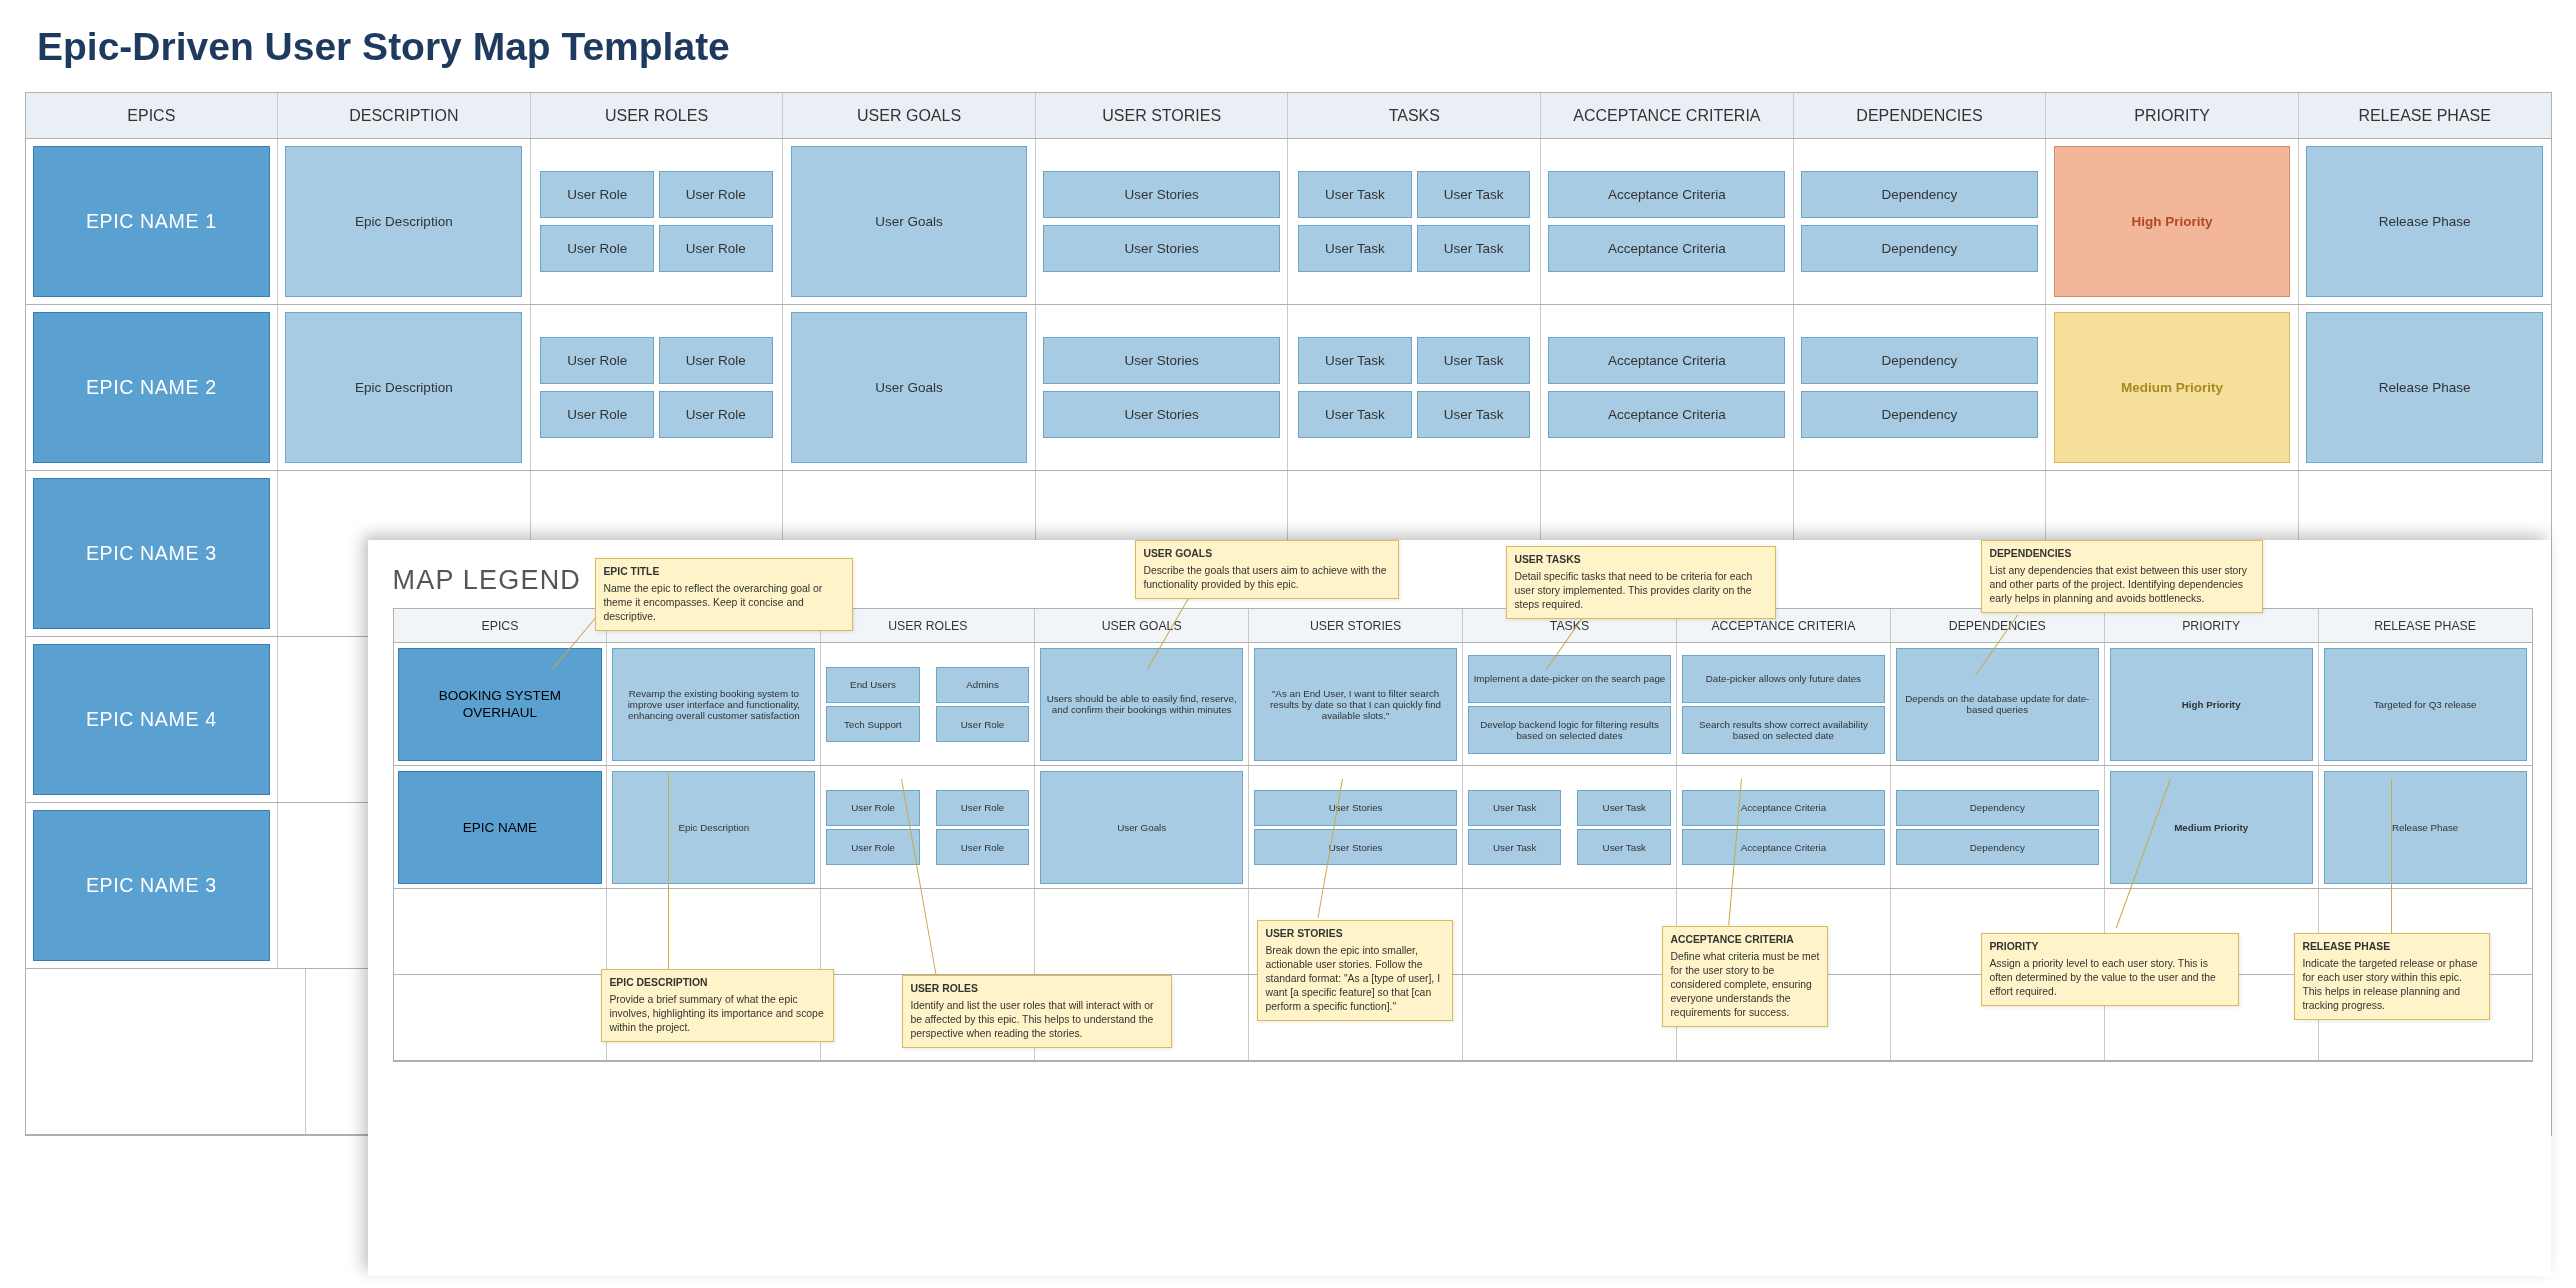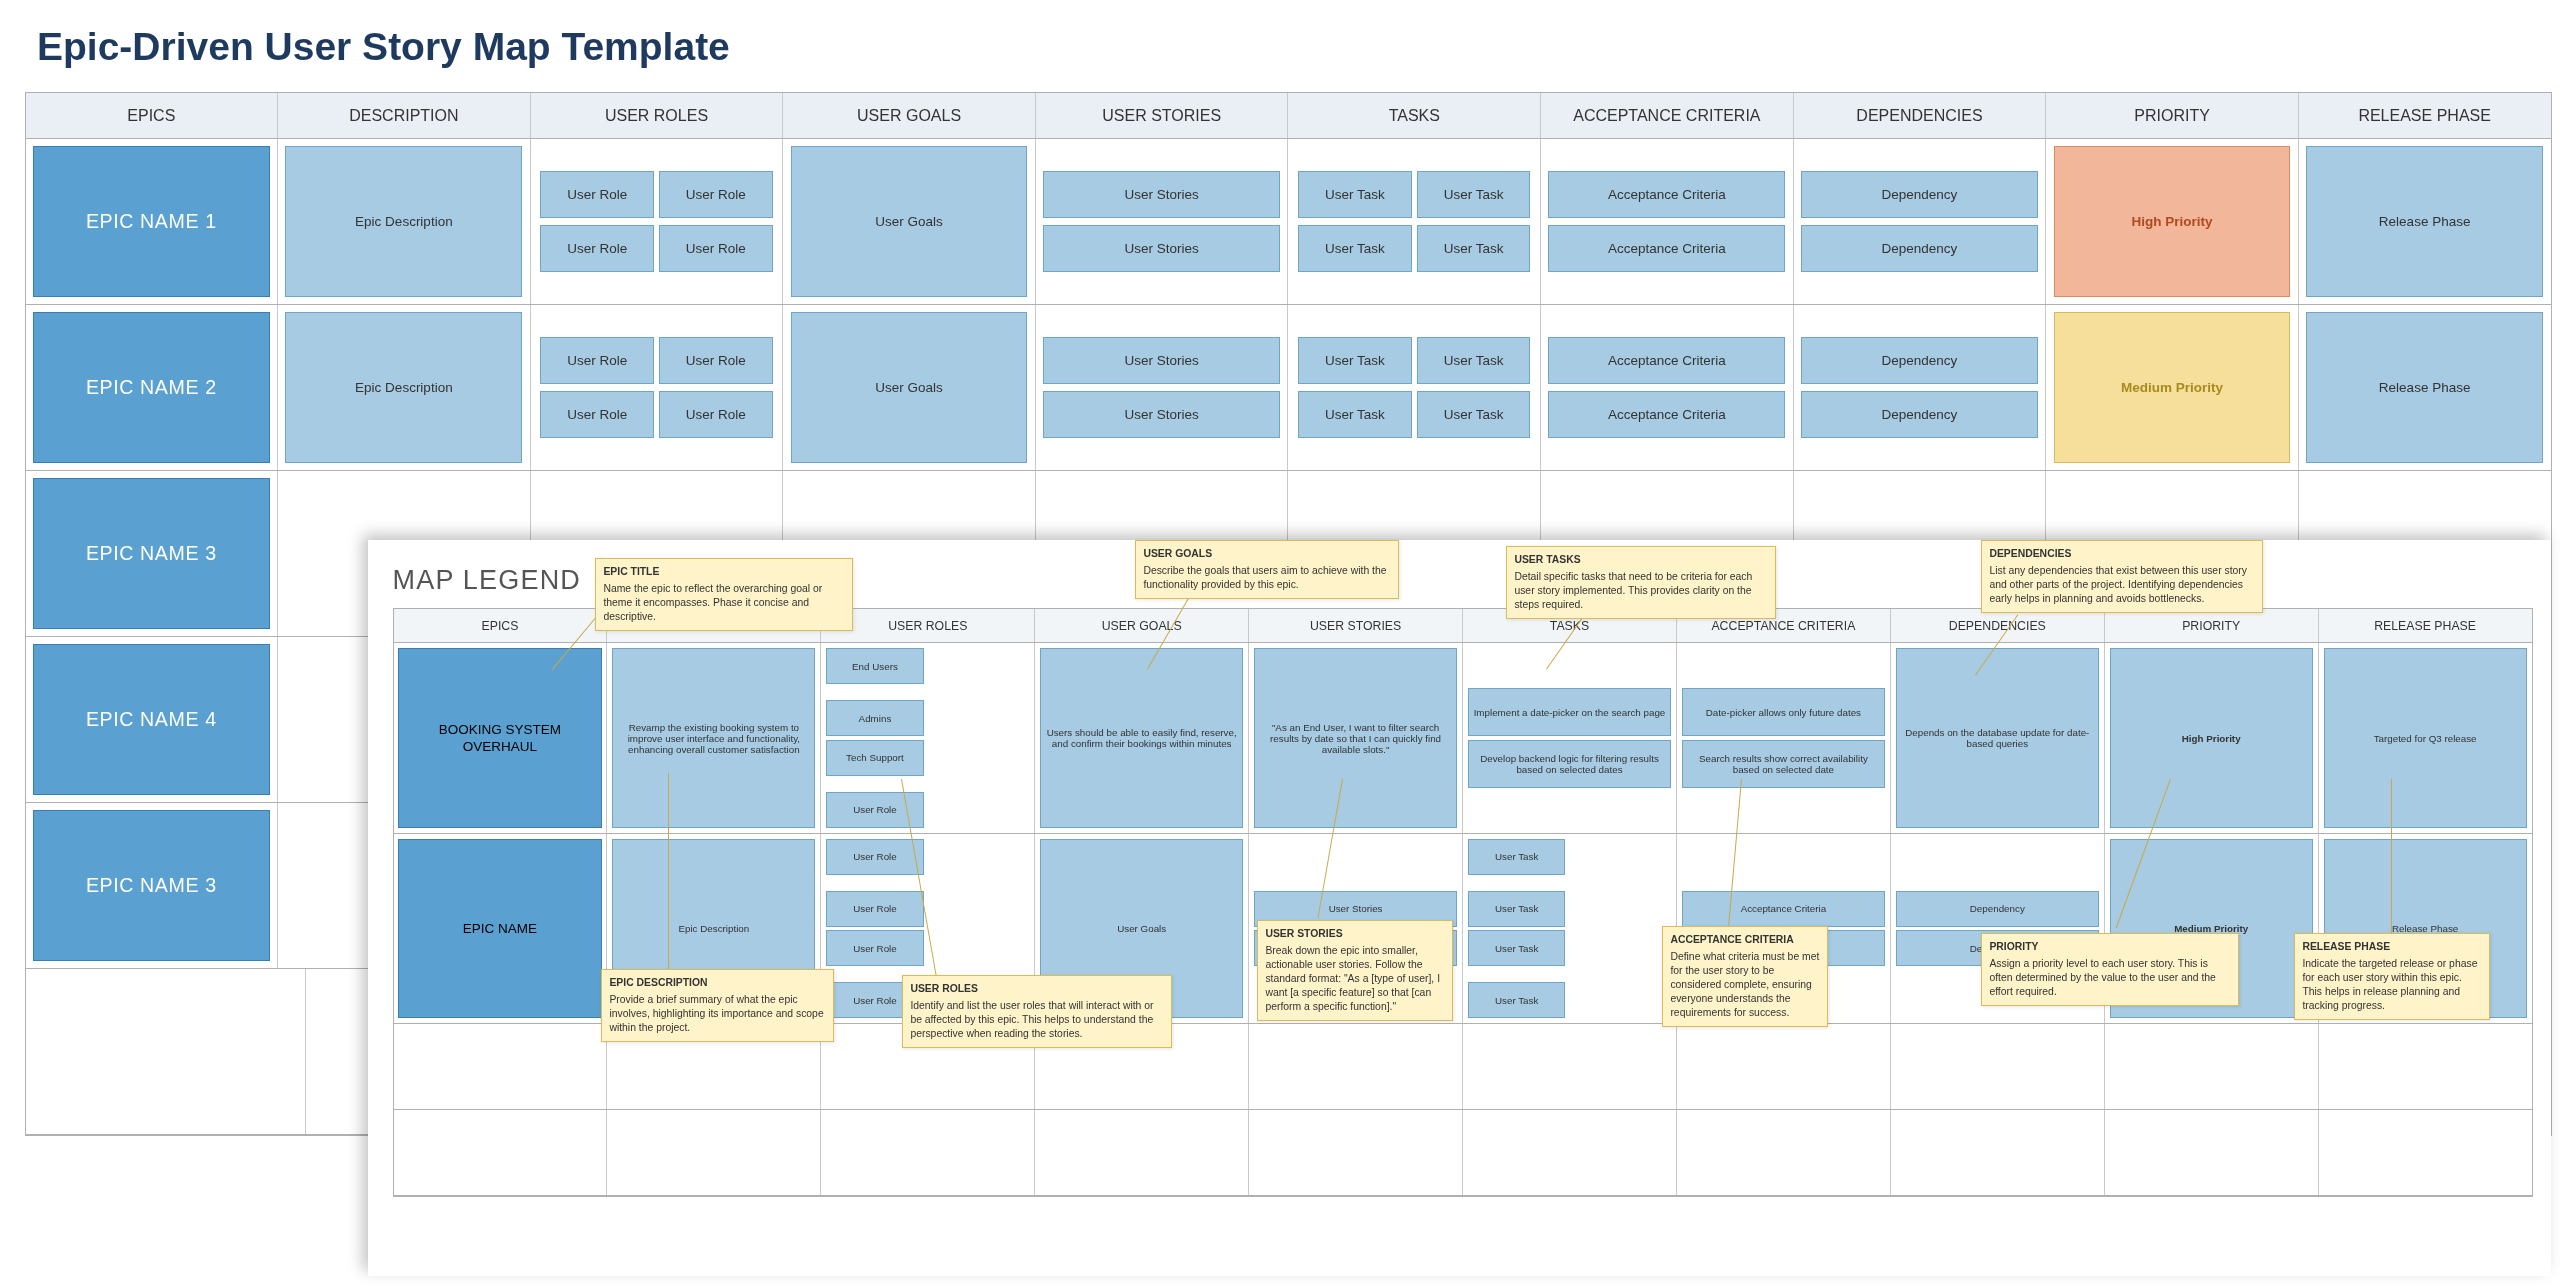--- a/index.html
+++ b/index.html
@@ -146,21 +146,21 @@
     align-items: center;
     justify-content: center;
     text-align: center;
     font-size: 9.8px;
     color: #333;
     padding: 3.7px;
   }
   .ov-box-wide-full { width: 100%; height: 100%; }
   .ov-box-wide { width: 100%; height: 36px; }
   .ov-box-small { width: 48%; height: 36px; }
-  .ov-pair { display: flex; width: 100%; gap: 16px; justify-content: center; flex-direction: column; }
+  .ov-pair { display: flex; width: 100%; gap: 16px; justify-content: center; }
   .ov-epic {
     width: 100%; height: 100%;
     background: #5aa0d0; border: 1.2px solid #3a7eb0;
     display: flex; align-items: center; justify-content: center;
     color: #000000; font-size: 13.5px; text-align: center; padding: 4.9px;
     line-height: 1.3;
   }
   .ov-placeholder-row { min-height: 86px; }
 
   
@@ -493,21 +493,21 @@
         <div class="ov-body-cell"></div>
         <div class="ov-body-cell"></div>
         <div class="ov-body-cell"></div>
         <div class="ov-body-cell"></div>
         <div class="ov-body-cell"></div>
     </div>
   </div>
 
   <div class="callout" style="left:227px; top:18.4px; width:258px">
     <div class="callout-title">EPIC TITLE</div>
-    <div>Name the epic to reflect the overarching goal or theme it encompasses. Phase it concise and descriptive.</div>
+    <div>Name the epic to reflect the overarching goal or theme it encompasses. Keep it concise and descriptive.</div>
   </div>
   <div class="leader" style="left:184px; top:129px; width:80px; transform:rotate(-50deg)"></div>
 
   <div class="callout" style="left:767px; top:0px; width:264px">
     <div class="callout-title">USER GOALS</div>
     <div>Describe the goals that users aim to achieve with the functionality provided by this epic.</div>
   </div>
   <div class="leader" style="left:779px; top:129px; width:98px; transform:rotate(-60deg)"></div>
 
   <div class="callout" style="left:1138px; top:6.1px; width:270px">

